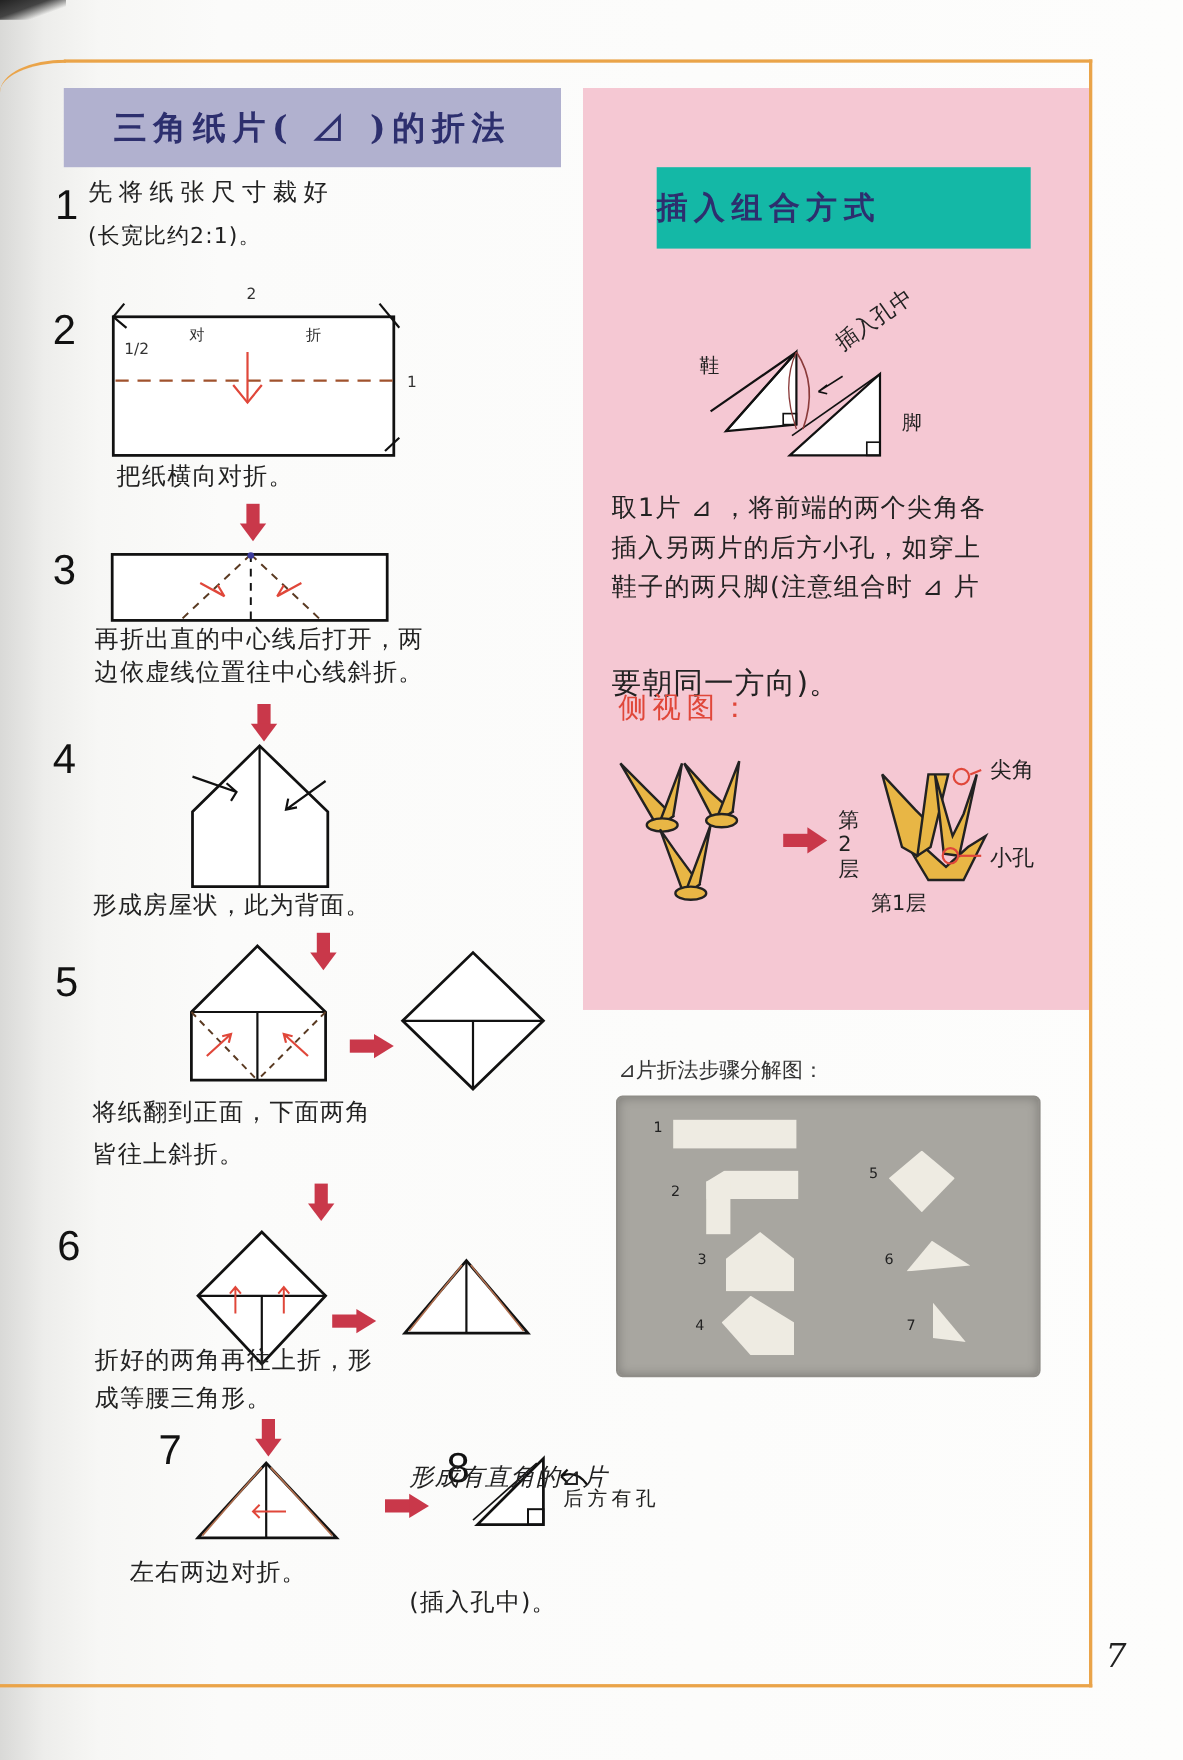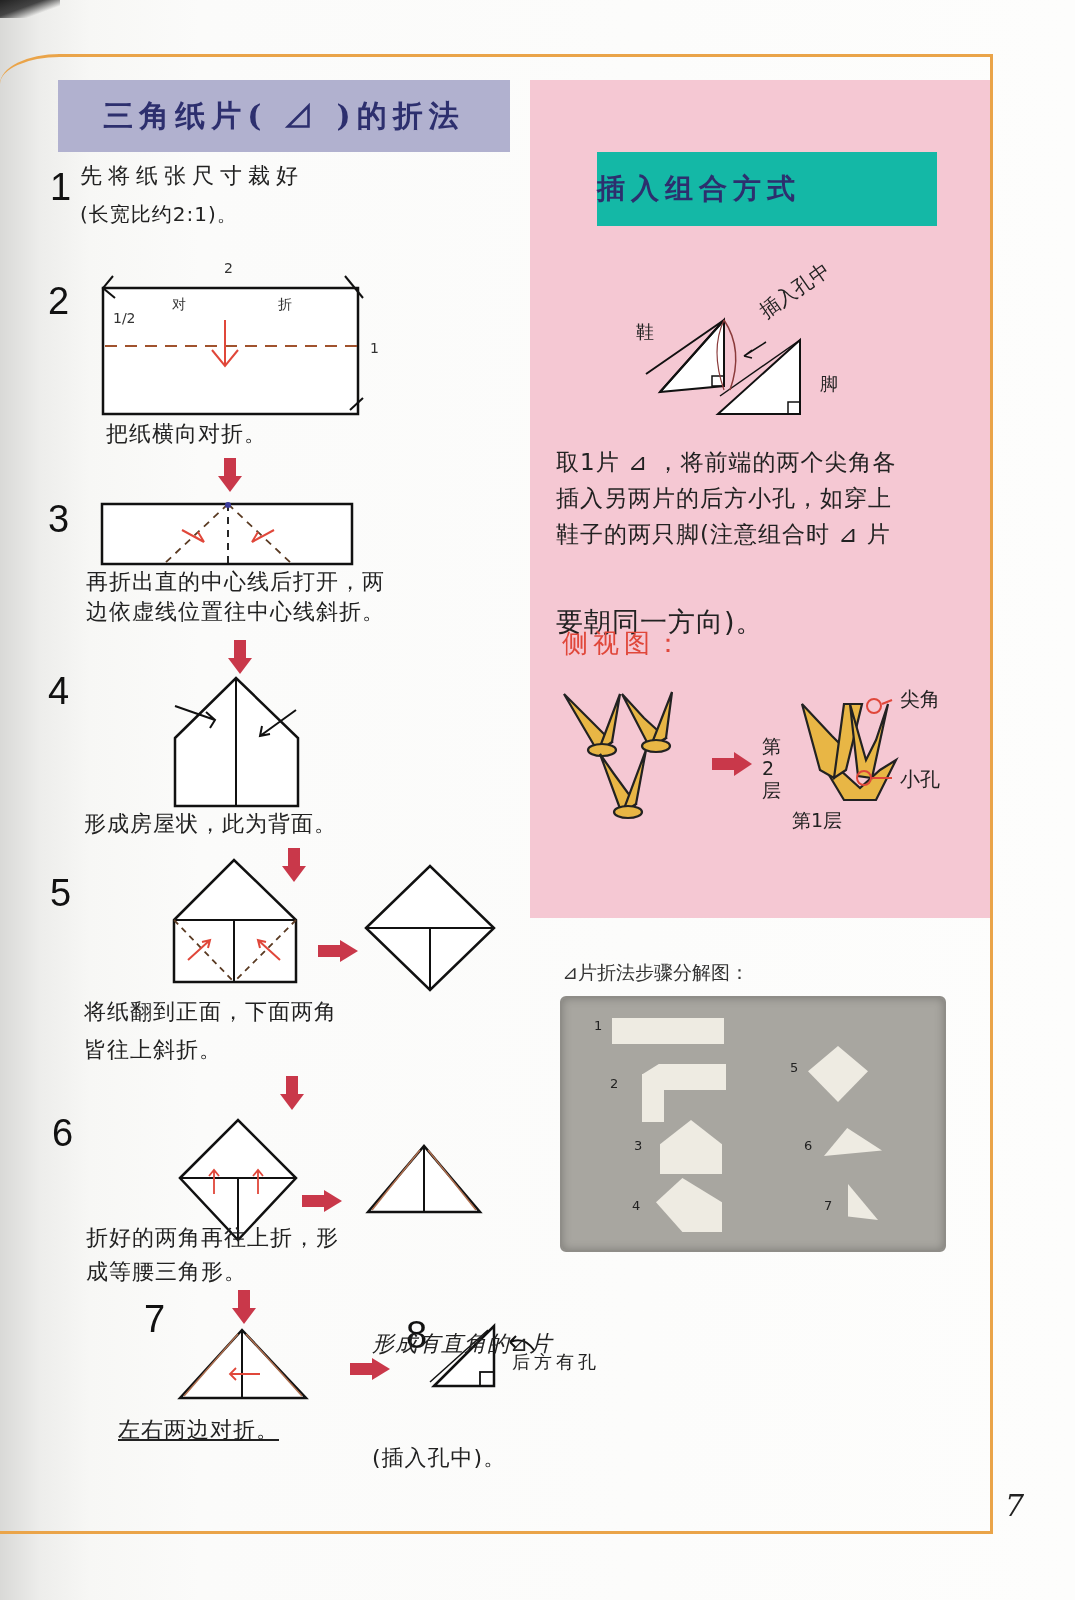--- a/index.html
+++ b/index.html
@@ -165,21 +165,21 @@
   <path d="M2 70 L64 2 L128 70 Z" fill="#fff" stroke="#111" stroke-width="2.5"></path>
   <line x1="64" y1="2" x2="64" y2="70" stroke="#111" stroke-width="2"></line>
   <line x1="60" y1="6" x2="6" y2="68" stroke="#b07050" stroke-width="1.5"></line>
   <line x1="68" y1="6" x2="124" y2="68" stroke="#b07050" stroke-width="1.5"></line>
   <path d="M82 46 L52 46 M58 40 L52 46 L58 52" fill="none" stroke="#e0473a" stroke-width="1.8"></path>
 </svg>
 <svg style="left:350px;top:1358px;" width="40" height="22">
     <rect x="0" y="5" width="24" height="12" fill="#c9384a"></rect>
     <path d="M22 0 L40 11 L22 22 Z" fill="#c9384a"></path>
   </svg>
-<div class="abs txt" style="left:118px;top:1414px;text-decoration:underline;">左右两边对折。</div>
+<div class="abs txt" style="left:118px;top:1414px;">左右两边对折。</div>
 
 <div class="abs step-num" style="left:406px;top:1314px;">8</div>
 <svg style="left:428px;top:1324px;" width="80" height="66">
   <path d="M6 62 L66 2 L66 62 Z" fill="#fff" stroke="#111" stroke-width="2.5"></path>
   <path d="M2 58 L60 6" fill="none" stroke="#111" stroke-width="1.5"></path>
   <rect x="52" y="48" width="14" height="14" fill="none" stroke="#111" stroke-width="1.8"></rect>
 </svg>
 <svg style="left:504px;top:1334px;" width="34" height="20">
     <path d="M30 16 Q20 2 6 8 M6 8 L12 2 M6 8 L12 14" fill="none" stroke="#111" stroke-width="2"></path>
   </svg>

